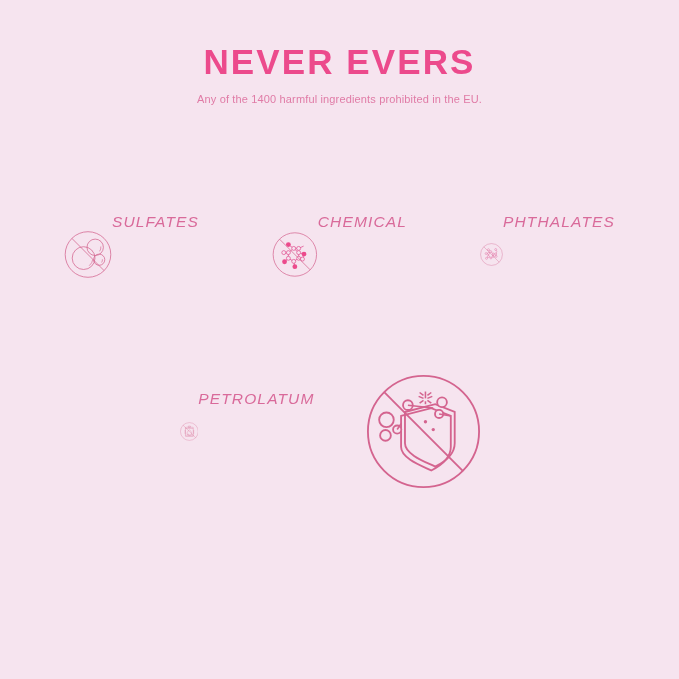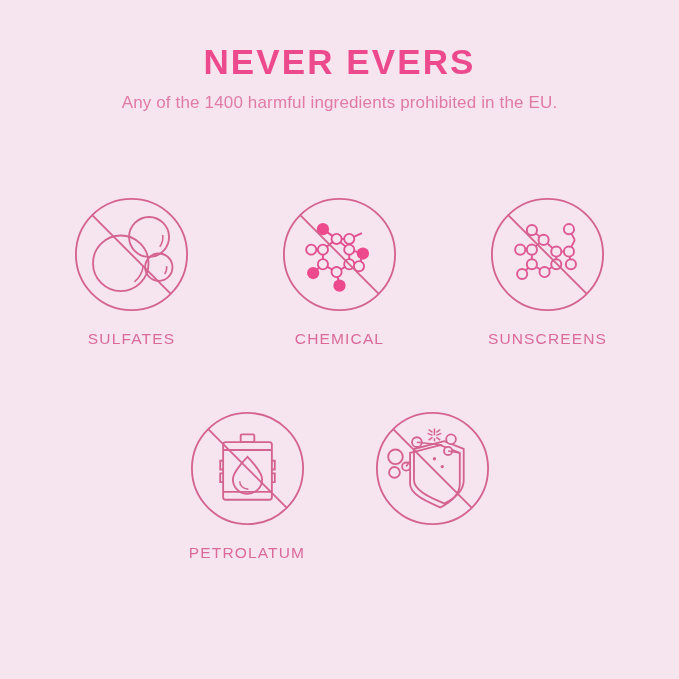--- a/index.html
+++ b/index.html
@@ -31,21 +31,21 @@
   .title {
     margin: 0;
     font-size: 35px;
     font-weight: bold;
     letter-spacing: 2.1px;
     color: #ec4a8c;
     line-height: 1.12;
   }
   .subtitle {
     margin: 12px 0 0 0;
-    font-size: 17px;
+    font-size: 11px;
     font-weight: normal;
     letter-spacing: 0.15px;
     color: #e07ba6;
     line-height: 1.2;
   }
 
   
   .grid {
     position: absolute;
     top: 196px;
@@ -58,22 +58,22 @@
     align-items: flex-start;
   }
   .row-one { gap: 73px; }
   .row-two {
     gap: 50px;
     margin-top: 60px;
   }
   .cell {
     width: 135px;
     display: flex;
-    flex-direction: column;
-    align-items: center;
+    flex-direction: row;
+    font-style: italic;
   }
   .badge {
     width: 117px;
     height: 117px;
     display: block;
   }
   .caption {
     margin-top: 16px;
     font-size: 15.5px;
     letter-spacing: 1.15px;
@@ -182,21 +182,21 @@
               <circle cx="69" cy="57" r="5.2" fill="#f6e4ef"></circle>
               <circle cx="82" cy="57" r="5.2" fill="#f6e4ef"></circle>
               <circle cx="82" cy="34" r="5.2" fill="#f6e4ef"></circle>
               <circle cx="84" cy="70" r="5.2" fill="#f6e4ef"></circle>
               <circle cx="34" cy="80" r="5.2" fill="#f6e4ef"></circle>
               <circle cx="32" cy="55" r="5.2" fill="#f6e4ef"></circle>
             </g>
             <line x1="19.7" y1="19.7" x2="100.3" y2="100.3"></line>
           </g>
         </svg>
-        <div class="caption">SUNSCREENS</div>
+        <div class="caption">PHTHALATES</div>
       </div>
 
     </div>
 
     <div class="row row-two">
 
       <div class="cell">
         <svg class="badge" viewBox="0 0 120 120">
           <g fill="none" stroke="#d4648f" stroke-width="1.9">
             <circle cx="60" cy="60" r="57"></circle>

